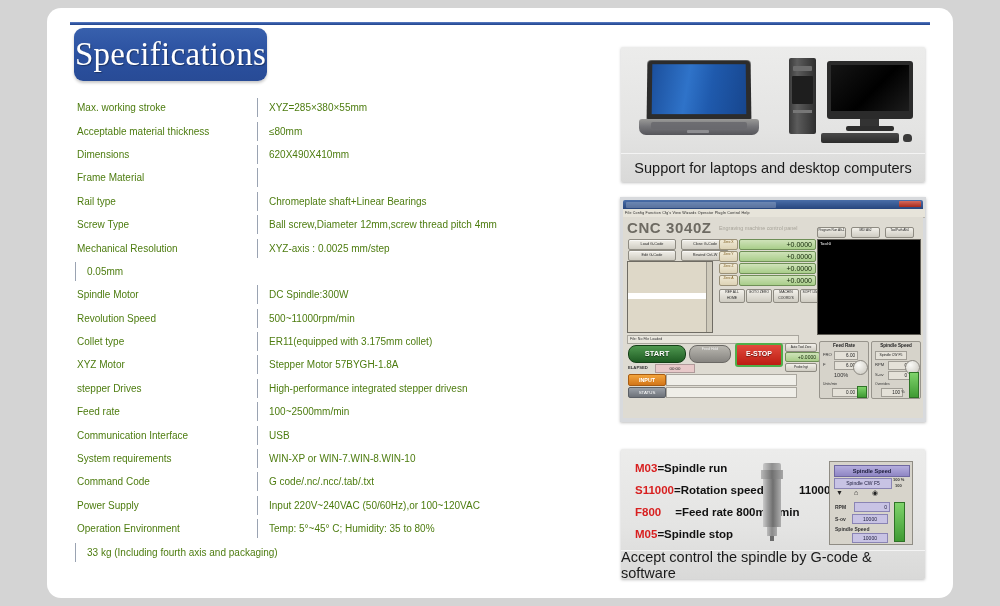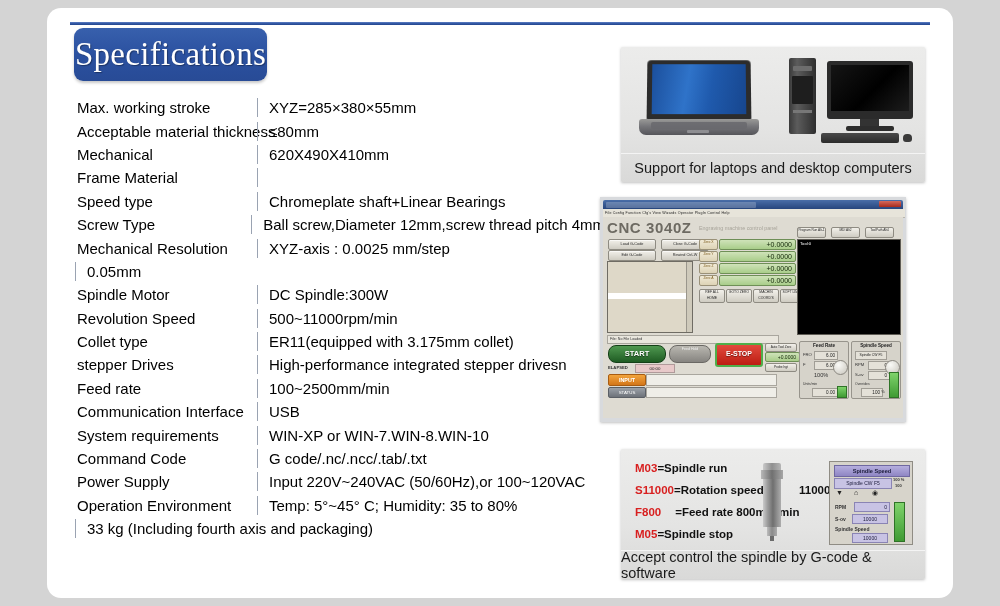--- a/index.html
+++ b/index.html
@@ -30,35 +30,35 @@
   }
   .title-badge span{
     font-family:"Liberation Serif", serif;
     font-size:33px;color:#fff;letter-spacing:.3px;
     text-shadow:1px 1px 1px rgba(0,0,0,.35);
   }
   
   .specs{position:absolute;left:28px;top:88px;width:530px;}
   .spec-row{
     height:23.4px;display:flex;align-items:center;
-    font-size:15px;color:#000000;
+    font-size:10px;color:#4d7c0f;
   }
   .spec-label{width:180px;padding-left:2px;white-space:nowrap;}
   .spec-div{width:1px;height:19px;background:#9aa3b2;flex:none;}
   .spec-value{padding-left:11px;white-space:nowrap;}
   
   .panel{
     position:absolute;
     background:linear-gradient(to bottom,#ececeb 0%,#e4e4e3 60%,#d9d9d8 100%);
     border-radius:1px;
     box-shadow:0 1px 3px rgba(0,0,0,.25);
     overflow:hidden;
   }
   #panel-computers{left:574px;top:39px;width:304px;height:135px;}
-  #panel-software{left:553px;top:189px;width:306px;height:225px;
+  #panel-software{left:573px;top:189px;width:306px;height:225px;
     background:#cfd3d8;padding:0;}
   #panel-gcode{left:574px;top:441px;width:304px;height:130px;}
   .panel-caption{
     position:absolute;left:0;bottom:0;width:100%;height:29px;
     display:flex;align-items:center;justify-content:center;
     font-size:14.5px;color:#1a1a1a;
     border-top:1px solid #f4f4f4;
     box-sizing:border-box;
   }
   
@@ -237,30 +237,30 @@
         <div class="spec-label">Max. working stroke</div>
         <div class="spec-div"></div>
         <div class="spec-value">XYZ=285×380×55mm</div>
       </div>
       <div class="spec-row">
         <div class="spec-label">Acceptable material thickness</div>
         <div class="spec-div"></div>
         <div class="spec-value">≤80mm</div>
       </div>
       <div class="spec-row">
-        <div class="spec-label">Mechanical</div>
+        <div class="spec-label">Dimensions</div>
         <div class="spec-div"></div>
         <div class="spec-value">620X490X410mm</div>
       </div>
       <div class="spec-row">
         <div class="spec-label">Frame Material</div>
         <div class="spec-div"></div>
       </div>
       <div class="spec-row">
-        <div class="spec-label">Speed type</div>
+        <div class="spec-label">Rail type</div>
         <div class="spec-div"></div>
         <div class="spec-value">Chromeplate shaft+Linear Bearings</div>
       </div>
       <div class="spec-row">
         <div class="spec-label">Screw Type</div>
         <div class="spec-div"></div>
         <div class="spec-value">Ball screw,Diameter 12mm,screw thread pitch 4mm</div>
       </div>
       <div class="spec-row">
         <div class="spec-label">Mechanical Resolution</div>
@@ -278,20 +278,25 @@
       </div>
       <div class="spec-row">
         <div class="spec-label">Revolution Speed</div>
         <div class="spec-div"></div>
         <div class="spec-value">500~11000rpm/min</div>
       </div>
       <div class="spec-row">
         <div class="spec-label">Collet type</div>
         <div class="spec-div"></div>
         <div class="spec-value">ER11(equipped with 3.175mm collet)</div>
+      </div>
+      <div class="spec-row">
+        <div class="spec-label">XYZ Motor</div>
+        <div class="spec-div"></div>
+        <div class="spec-value">Stepper Motor 57BYGH-1.8A</div>
       </div>
       <div class="spec-row">
         <div class="spec-label">stepper Drives</div>
         <div class="spec-div"></div>
         <div class="spec-value">High-performance integrated stepper drivesn</div>
       </div>
       <div class="spec-row">
         <div class="spec-label">Feed rate</div>
         <div class="spec-div"></div>
         <div class="spec-value">100~2500mm/min</div>

